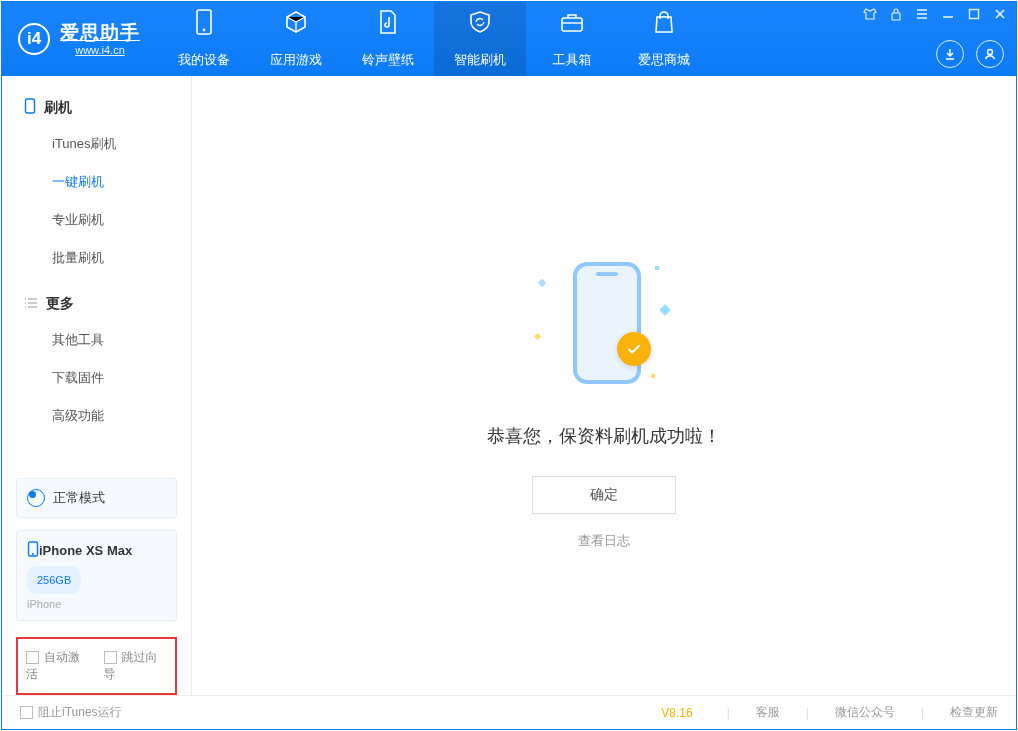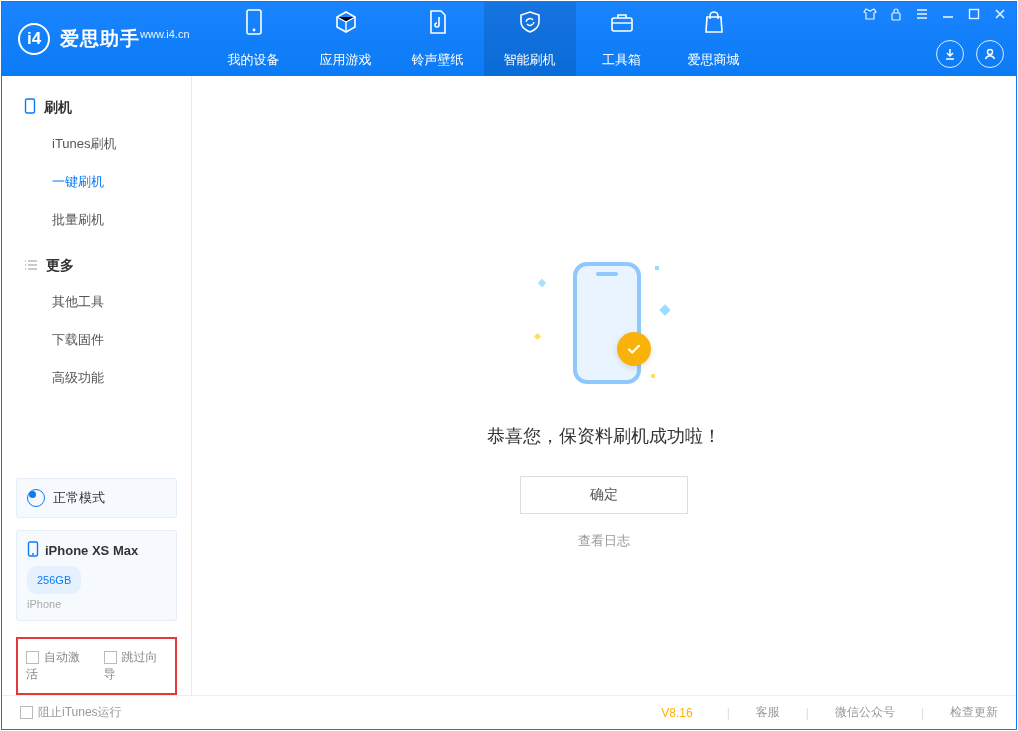--- a/index.html
+++ b/index.html
@@ -3,21 +3,21 @@
 <meta charset="utf-8">
 <style>
 * { margin: 0; padding: 0; box-sizing: border-box; font-family: "Microsoft YaHei", Arial, sans-serif; }
 body { background: #fff; width: 1018px; height: 731px; overflow: hidden; }
 .window { width: 1016px; height: 729px; margin: 1px; border: 1px solid #0b7bf5; background: #fff; display: flex; flex-direction: column; }
 
 
 .header { height: 74px; background: linear-gradient(180deg,#1a84ff 0%,#0b7bf5 100%); display: flex; align-items: stretch; color: #fff; position: relative; }
 .logo-area { display: flex; align-items: center; padding: 0 18px 0 16px; gap: 10px; text-align: center; }
 .logo-circle { width: 32px; height: 32px; border: 2px solid #fff; border-radius: 50%; display: flex; align-items: center; justify-content: center; font-weight: bold; font-size: 17px; }
-.logo-text { display: flex; flex-direction: row; line-height: 1.15; }
+.logo-text { display: flex; flex-direction: column; line-height: 1.15; text-decoration: underline; }
 .logo-text .cn { font-size: 19px; font-weight: 600; letter-spacing: 1px; }
 .logo-text .en { font-size: 11px; opacity: .9; }
 .nav { display: flex; }
 .nav-item { width: 92px; display: flex; flex-direction: column; align-items: center; justify-content: center; gap: 16px; font-size: 13px; cursor: pointer; }
 .nav-item.active { background: rgba(0,0,0,.12); }
 .nav-icon { width: 26px; height: 26px; display: flex; align-items: center; justify-content: center; }
 .window-controls { position: absolute; right: 8px; top: 4px; display: flex; gap: 10px; align-items: center; }
 .wc { width: 16px; height: 16px; display: flex; align-items: center; justify-content: center; cursor: pointer; color: #fff; opacity: .9; }
 .right-circles { position: absolute; right: 12px; bottom: 8px; display: flex; gap: 12px; }
 .rc { width: 28px; height: 28px; border: 1.5px solid rgba(255,255,255,.85); border-radius: 50%; display: flex; align-items: center; justify-content: center; cursor: pointer; }
@@ -27,41 +27,41 @@
 .sidebar { width: 190px; border-right: 1px solid #eaeaea; display: flex; flex-direction: column; padding-top: 14px; }
 .side-group-hdr { display: flex; align-items: center; gap: 8px; padding: 8px 22px; font-size: 14px; color: #333; font-weight: 600; }
 .side-item { padding: 10px 22px 10px 50px; font-size: 13px; color: #555; cursor: pointer; }
 .side-item.active { color: #0b7bf5; }
 .side-spacer { flex: 1; }
 .mode-box, .device-box { margin: 6px 14px; border: 1px solid #e5edf7; background: #f6faff; border-radius: 3px; padding: 10px 10px; }
 .mode-box { display: flex; align-items: center; gap: 8px; font-size: 13px; color: #333; }
 .mode-dot { width: 18px; height: 18px; position: relative; }
 .mode-dot::before { content:""; position:absolute; inset:0; border:1.5px solid #0b7bf5; border-radius:50%; }
 .mode-dot::after { content:""; position:absolute; width:7px; height:7px; background:#0b7bf5; border-radius:50%; left:2px; top:2px; }
-.device-box .dev-name { font-size: 13px; font-weight: 700; color: #333; display:flex; align-items:center; gap:6px; }
+.device-box .dev-name { font-size: 13px; font-weight: 700; color: #333; display:flex; align-items:center; }
 .device-box .dev-badge { display:inline-block; margin-top:6px; font-size:11px; color:#0b7bf5; background:#e6f1ff; border-radius:10px; padding:8px 10px; }
 .device-box .dev-sub { margin-top:4px; font-size:11px; color:#aaa; }
 .highlight-box { margin: 10px 14px 0 14px; border: 2px solid #e73737; padding: 10px 8px; display: flex; gap: 14px; align-items: center; font-size: 12px; color: #888; }
 .chk { width: 13px; height: 13px; border: 1px solid #bbb; display: inline-block; vertical-align: middle; margin-right: 5px; background:#fff; }
 
 
 .main { flex: 1; position: relative; }
 .success-area { position: absolute; left: 0; right: 0; top: 180px; display: flex; flex-direction: column; align-items: center; }
 .success-ill { width: 150px; height: 140px; position: relative; margin-bottom: 28px; }
 .phone { position:absolute; left:44px; top:6px; width:68px; height:122px; border:4px solid #8fc8ff; border-radius:14px; background:#eaf4ff; }
 .phone::before { content:""; position:absolute; top:6px; left:50%; transform:translateX(-50%); width:22px; height:4px; background:#8fc8ff; border-radius:2px; }
 .chip { position:absolute; background:#adf; }
 .c1{ left:10px; top:24px; width:6px; height:6px; transform:rotate(45deg); }
 .c2{ left:6px; top:78px; width:5px; height:5px; transform:rotate(45deg); background:#fd6; }
 .c3{ right:20px; top:10px; width:4px; height:4px; background:#9df; }
 .c4{ right:10px; top:50px; width:8px; height:8px; transform:rotate(45deg); background:#9df; }
 .c5{ right:24px; bottom:18px; width:4px; height:4px; background:#fd6; }
 .check-badge { position:absolute; right:28px; bottom:30px; width:34px; height:34px; background:#f9b20a; border-radius:50%; display:flex; align-items:center; justify-content:center; box-shadow:0 2px 6px rgba(0,0,0,.12); }
 .success-title { font-size: 18px; color: #333; margin-bottom: 28px; }
-.ok-btn { width: 168px; height: 38px; border: 1px solid #ddd; background: #fff; font-size: 14px; color: #555; cursor: pointer; margin-bottom: 18px; }
+.ok-btn { width: 144px; height: 38px; border: 1px solid #ddd; background: #fff; font-size: 14px; color: #555; cursor: pointer; margin-bottom: 18px; }
 .view-log { font-size: 13px; color: #999; cursor: pointer; }
 
 
 .footer { height: 34px; border-top: 1px solid #eee; display: flex; align-items: center; padding: 0 18px; font-size: 12px; color: #999; }
 .footer .left { display: flex; align-items: center; gap: 6px; }
 .footer .right { margin-left: auto; display: flex; align-items: center; gap: 26px; }
 .footer .sep { color: #ddd; }
 .footer .ver { color: #ffb000; margin-right: 8px; }
 .footer a { color: #999; cursor: pointer; }
 </style>
@@ -186,20 +186,21 @@
   <div class="body">
     <div class="sidebar">
       <div class="side-group-hdr">
         <span><svg width="12" height="16" viewBox="0 0 12 16">
               <rect x="1.5" y="1" width="9" height="14" rx="1.5" fill="none" stroke="#0b7bf5" stroke-width="1.4"></rect>
             </svg></span>
         <span>刷机</span>
       </div>
       <div class="side-item">iTunes刷机</div>
       <div class="side-item active">一键刷机</div>
+      <div class="side-item">专业刷机</div>
       <div class="side-item">批量刷机</div>
 
       <div class="side-group-hdr" style="margin-top:10px">
         <span><svg width="14" height="12" viewBox="0 0 14 12">
               <path d="M4 2h9M4 6h9M4 10h9M1 2h1M1 6h1M1 10h1" stroke="#bbb" stroke-width="1.6"></path>
             </svg></span>
         <span>更多</span>
       </div>
       <div class="side-item">其他工具</div>
       <div class="side-item">下载固件</div>

